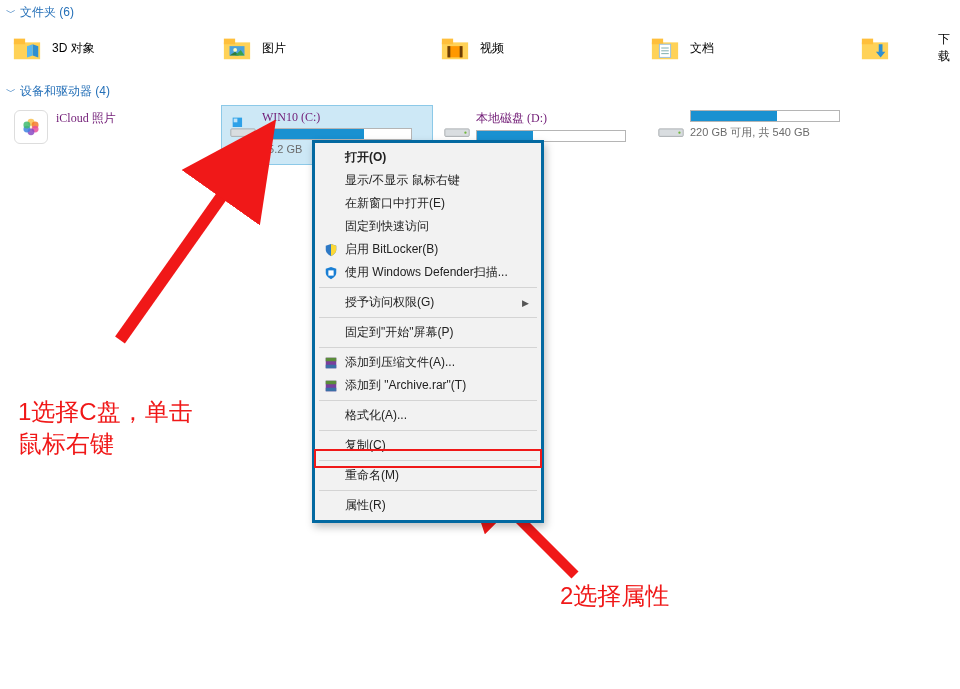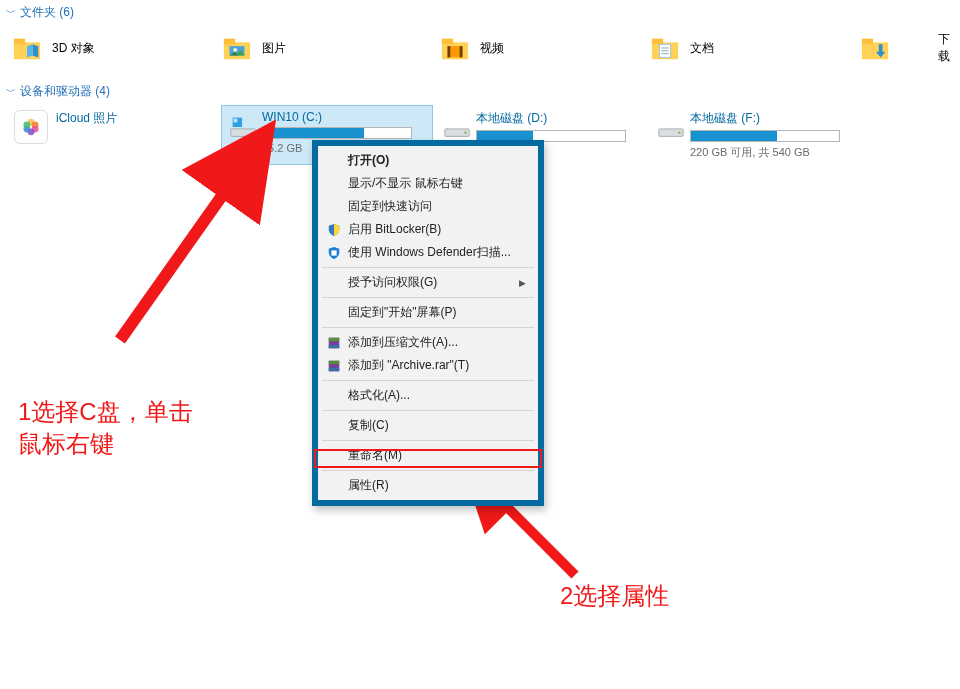--- a/index.html
+++ b/index.html
@@ -59,21 +59,21 @@
 }
 .drive-item.selected {
   background: #cde8f6;
   outline: 1px solid #8cc9e8;
 }
 .drive-icon-wrap {
   width: 34px;
   padding-top: 2px;
 }
 .drive-content { flex: 1; min-width: 0; }
-.drive-label { font-size: 12px; color: #0369a1; margin-bottom: 3px; white-space: nowrap; overflow: hidden; text-overflow: ellipsis;}
+.drive-label { font-size: 12px; color: #701a75; margin-bottom: 3px; white-space: nowrap; overflow: hidden; text-overflow: ellipsis; font-family: Liberation Serif, serif;}
 .cap-bar {
   width: 150px;
   height: 12px;
   border: 1px solid #b5b5b5;
   background: #fff;
   position: relative;
   margin-bottom: 3px;
 }
 .cap-fill {
   height: 100%;
@@ -91,21 +91,21 @@
   justify-content: center;
   margin-right: 8px;
 }
 
 .ctx-menu {
   position: absolute;
   left: 312px;
   top: 140px;
   width: 232px;
   background: #f2f2f2;
-  border: 6px solid #0369a1;
+  border: 3px solid #0369a1;
   box-shadow: 2px 4px 8px rgba(0,0,0,.25);
   padding: 3px 2px;
   z-index: 50;
 }
 .ctx-item {
   display: flex;
   align-items: center;
   padding: 3px 10px 3px 28px;
   font-size: 12px;
   color: #222;
@@ -284,35 +284,37 @@
   </div>
 
   <div class="drive-item">
     <span class="drive-icon-wrap">
       <svg width="30" height="30" viewBox="0 0 32 32">
           <rect x="3" y="18" width="26" height="8" rx="1" fill="#d9dde0" stroke="#a8acaf"></rect>
           <circle cx="25" cy="22" r="1.2" fill="#6fb53a"></circle>
         </svg>
     </span>
     <div class="drive-content">
-      <div class="drive-label">本地磁盘 (F:)</div>
       <div class="cap-bar">
           <div class="cap-fill" style="width:58%"></div>
         </div>
       <div class="cap-text">220 GB 可用, 共 540 GB</div>
     </div>
   </div>
 </div>
 
 <div class="ctx-menu">
   <div class="ctx-item bold">
       <span>打开(O)</span>
     </div>
   <div class="ctx-item">
       <span>显示/不显示 鼠标右键</span>
+    </div>
+  <div class="ctx-item">
+      <span>在新窗口中打开(E)</span>
     </div>
   <div class="ctx-item">
       <span>固定到快速访问</span>
     </div>
   <div class="ctx-item">
     <span class="ic">
         <svg width="14" height="14" viewBox="0 0 16 16">
           <path d="M8 1 L14 3 V8 C14 12 8 15 8 15 C8 15 2 12 2 8 V3 Z" fill="#2e79c5"></path>
           <path d="M8 1 L14 3 V8 C14 12 8 15 8 15 Z" fill="#fdd835"></path>
         </svg>

